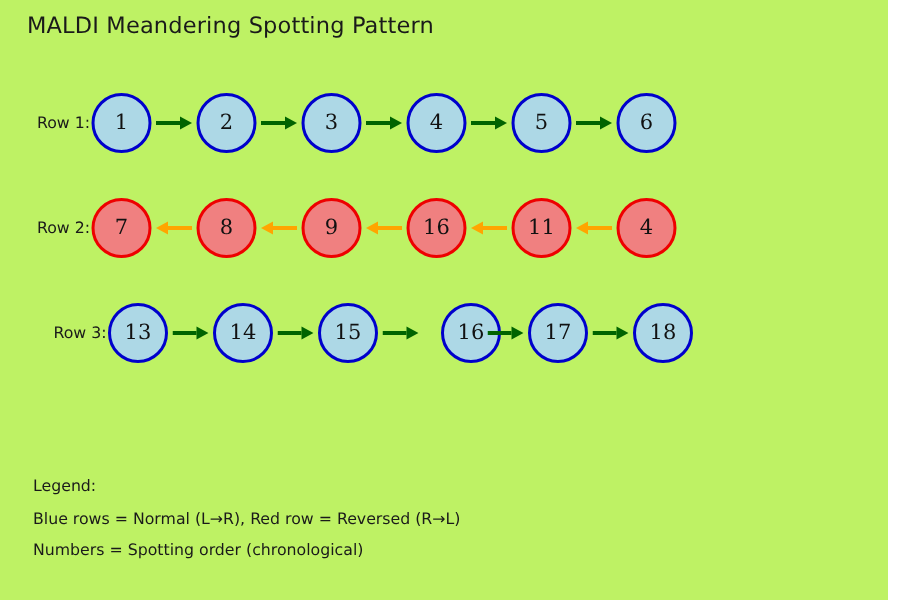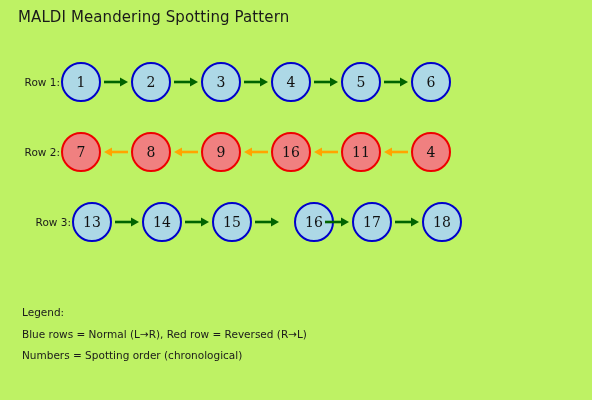--- a/index.html
+++ b/index.html
@@ -75,21 +75,21 @@
     position: absolute;
     top: 17px;
     height: 10px;
   }
   .arrow svg { display: block; }
 
   
   #legend {
     position: absolute;
     left: 22px;
-    top: 302px;
+    top: 314px;
     font-size: 10.5px;
     color: #1a1a1a;
     line-height: 21.5px;
   }
   #legend div { white-space: nowrap; }
 </style>
 </head>
 <body>
 
 <div id="canvas">

